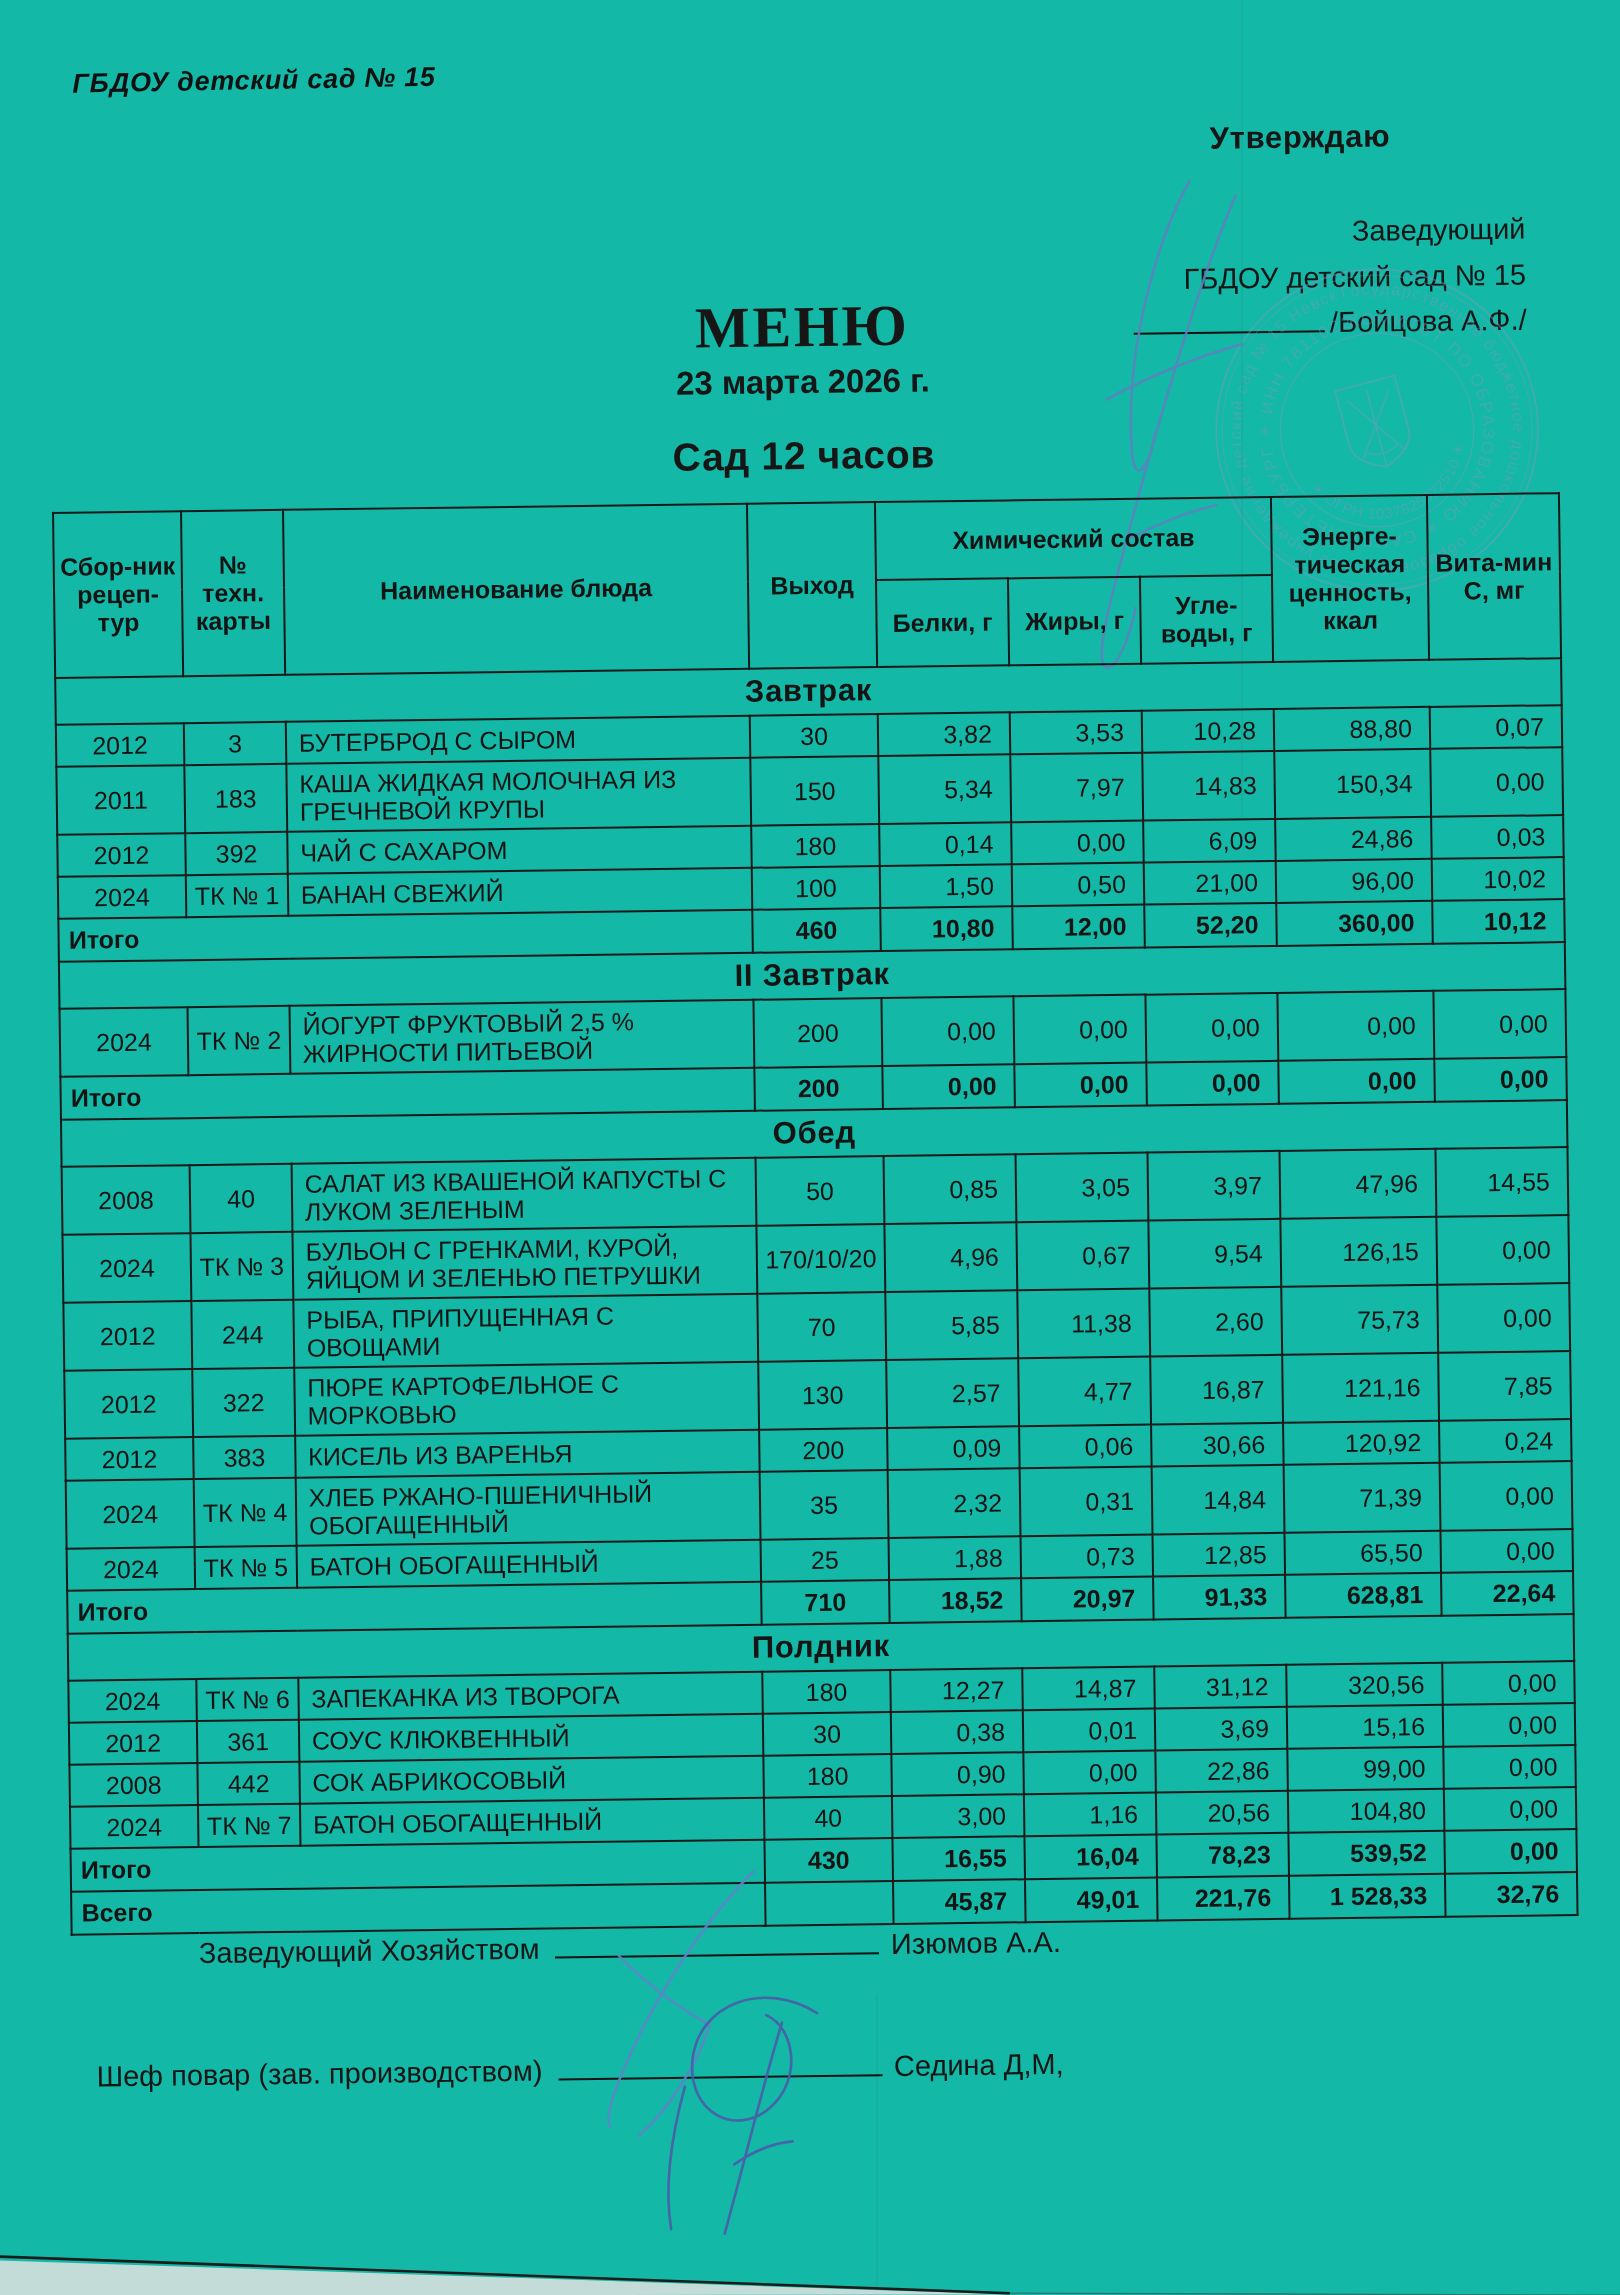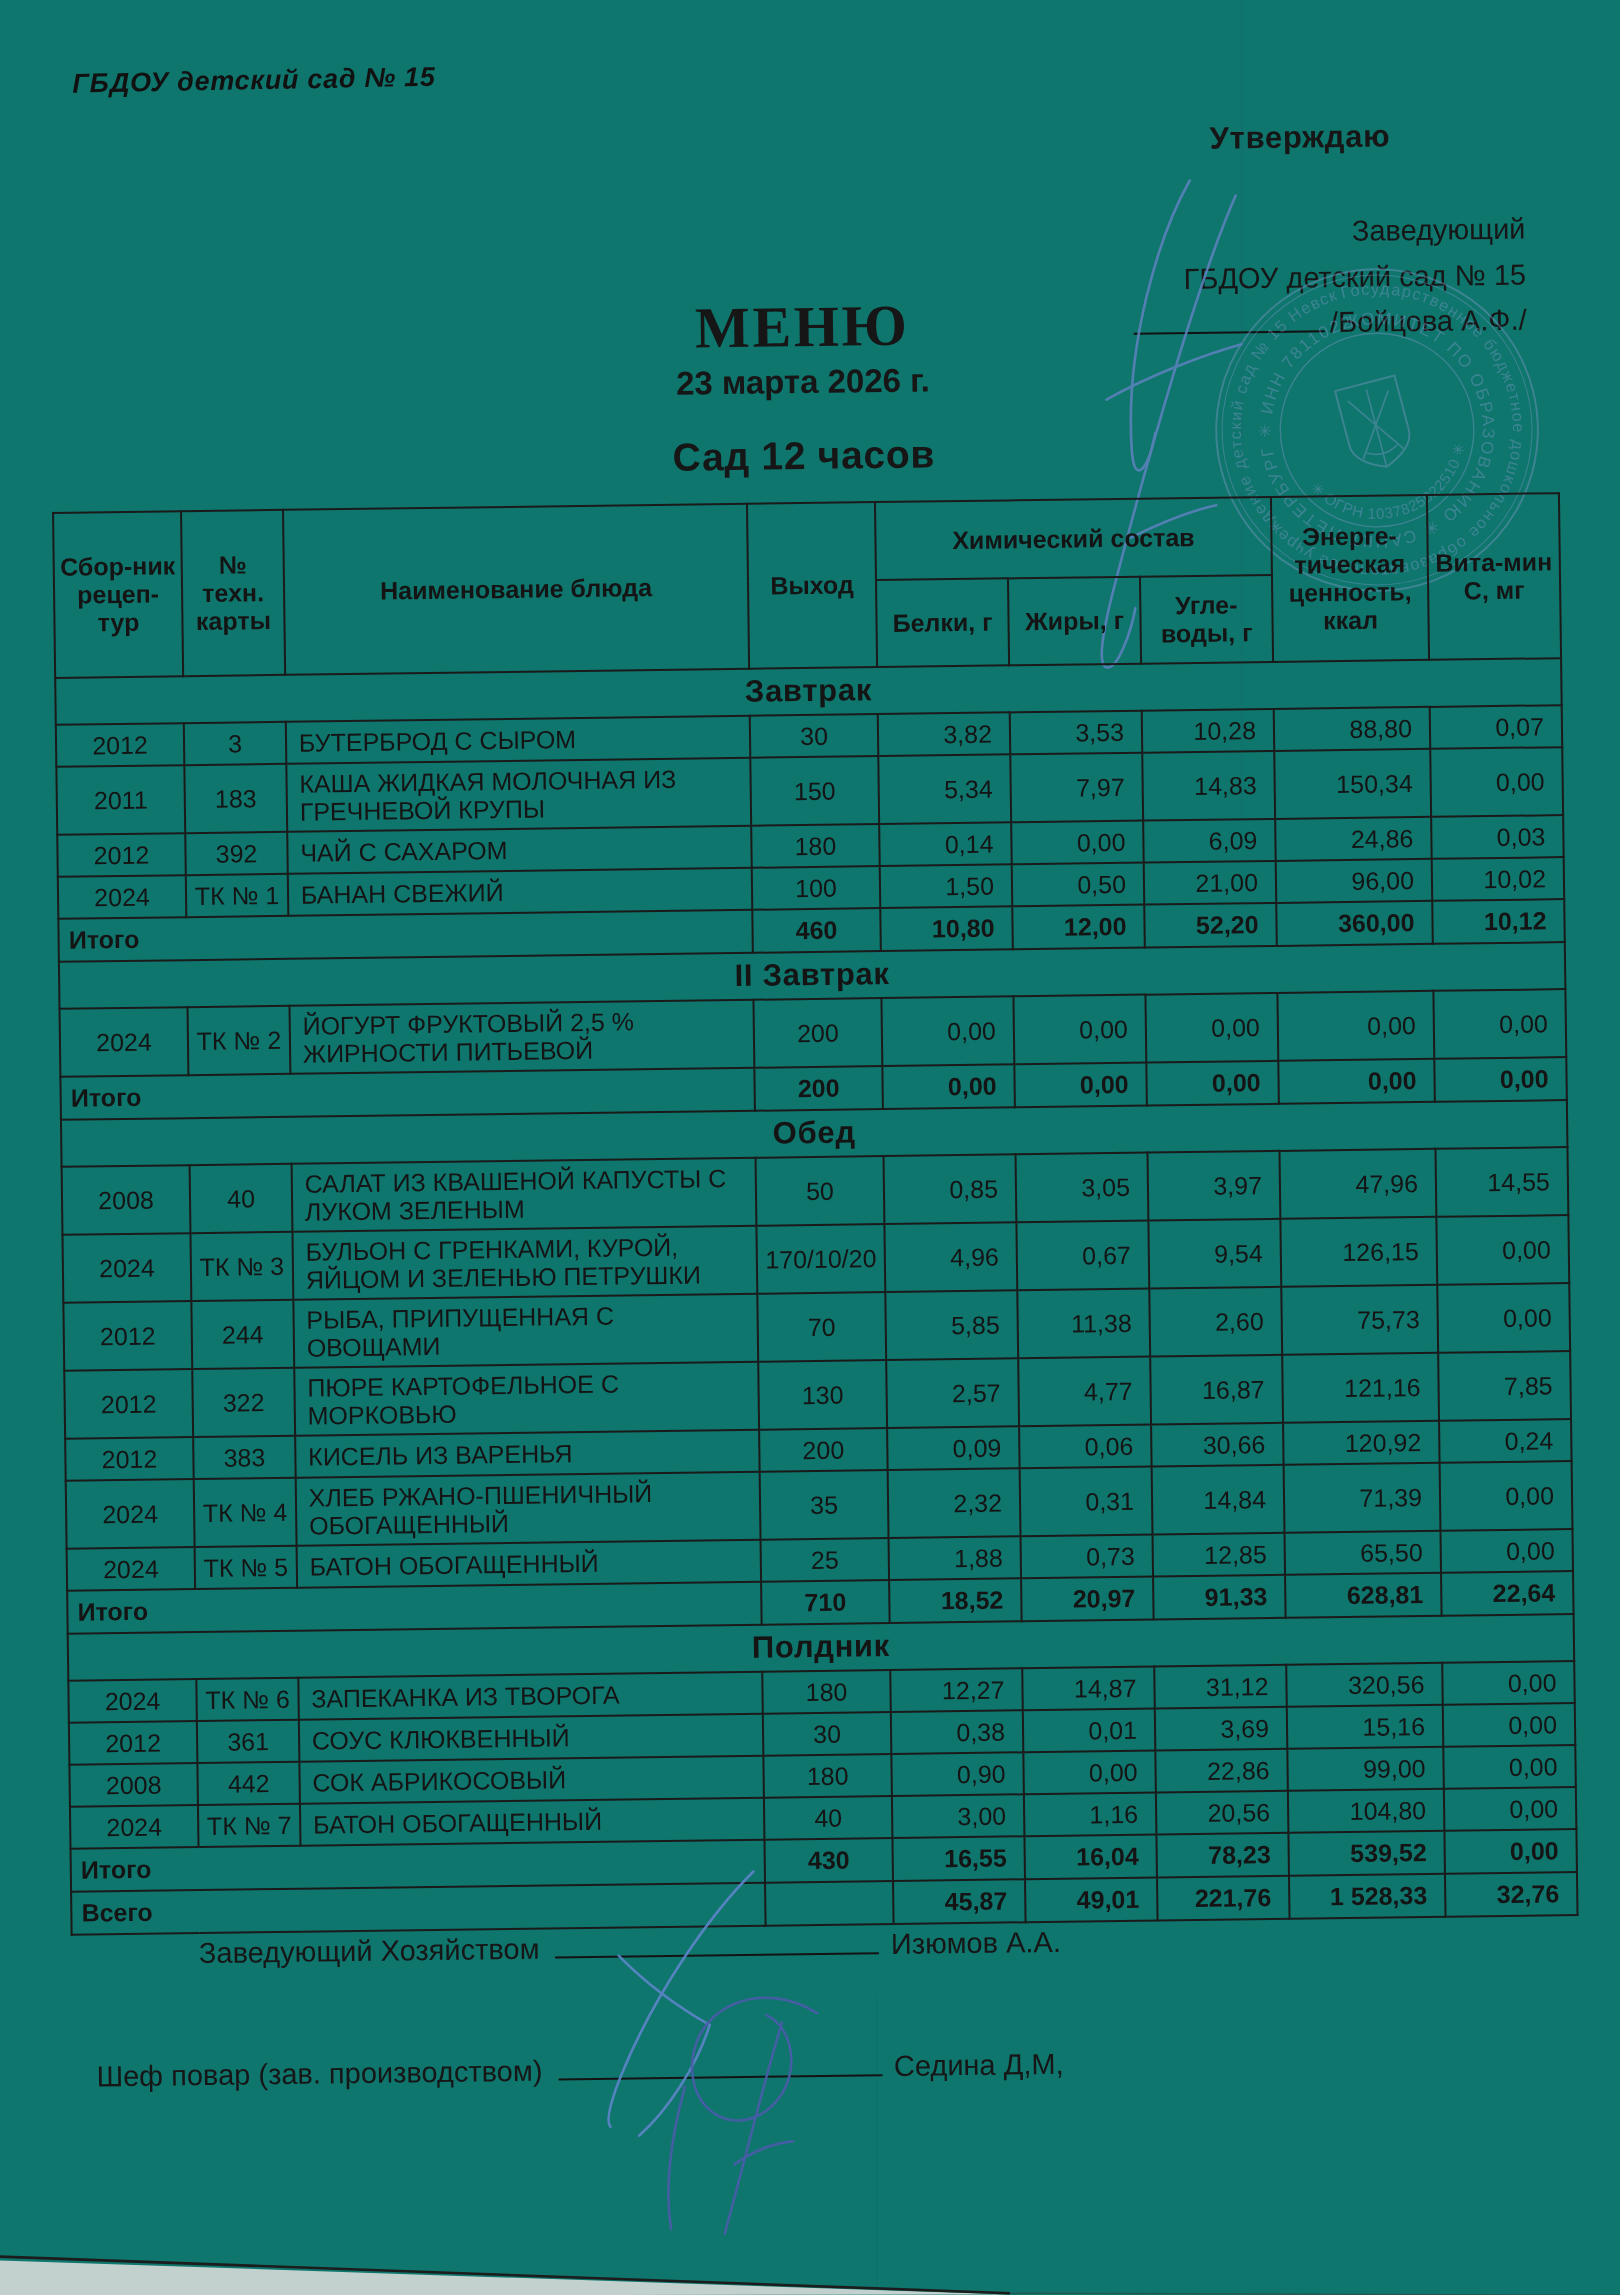--- a/index.html
+++ b/index.html
@@ -2,21 +2,21 @@
 <html style="font-size:10.5px"><head>
 <meta charset="utf-8">
 <style>
   html,body{margin:0;padding:0;}
   body{
     width:1621px;height:2295px;position:relative;overflow:hidden;
     background:#cfcecb;
     font-family:"Liberation Sans","DejaVu Sans",sans-serif;
     color:#161616;
   }
-  .sheet{position:absolute;inset:0;background:#0f766e;text-decoration:underline;}
+  .sheet{position:absolute;inset:0;background:#14b8a6;text-decoration:underline;}
   .skew{position:absolute;inset:0;transform:rotate(-0.75deg);transform-origin:50% 42%;}
 
   .org-line{
     position:absolute;left:84px;top:58px;
     font-size:27px;font-weight:bold;font-style:italic;
     transform:rotate(-0.35deg);letter-spacing:0.7px;color:#111;
   }
 
   .approve{position:absolute;right:86px;top:128px;text-align:right;line-height:1.0;}
   .approve .a-title{font-size:31px;font-weight:bold;padding-right:134px;letter-spacing:0.7px;}

